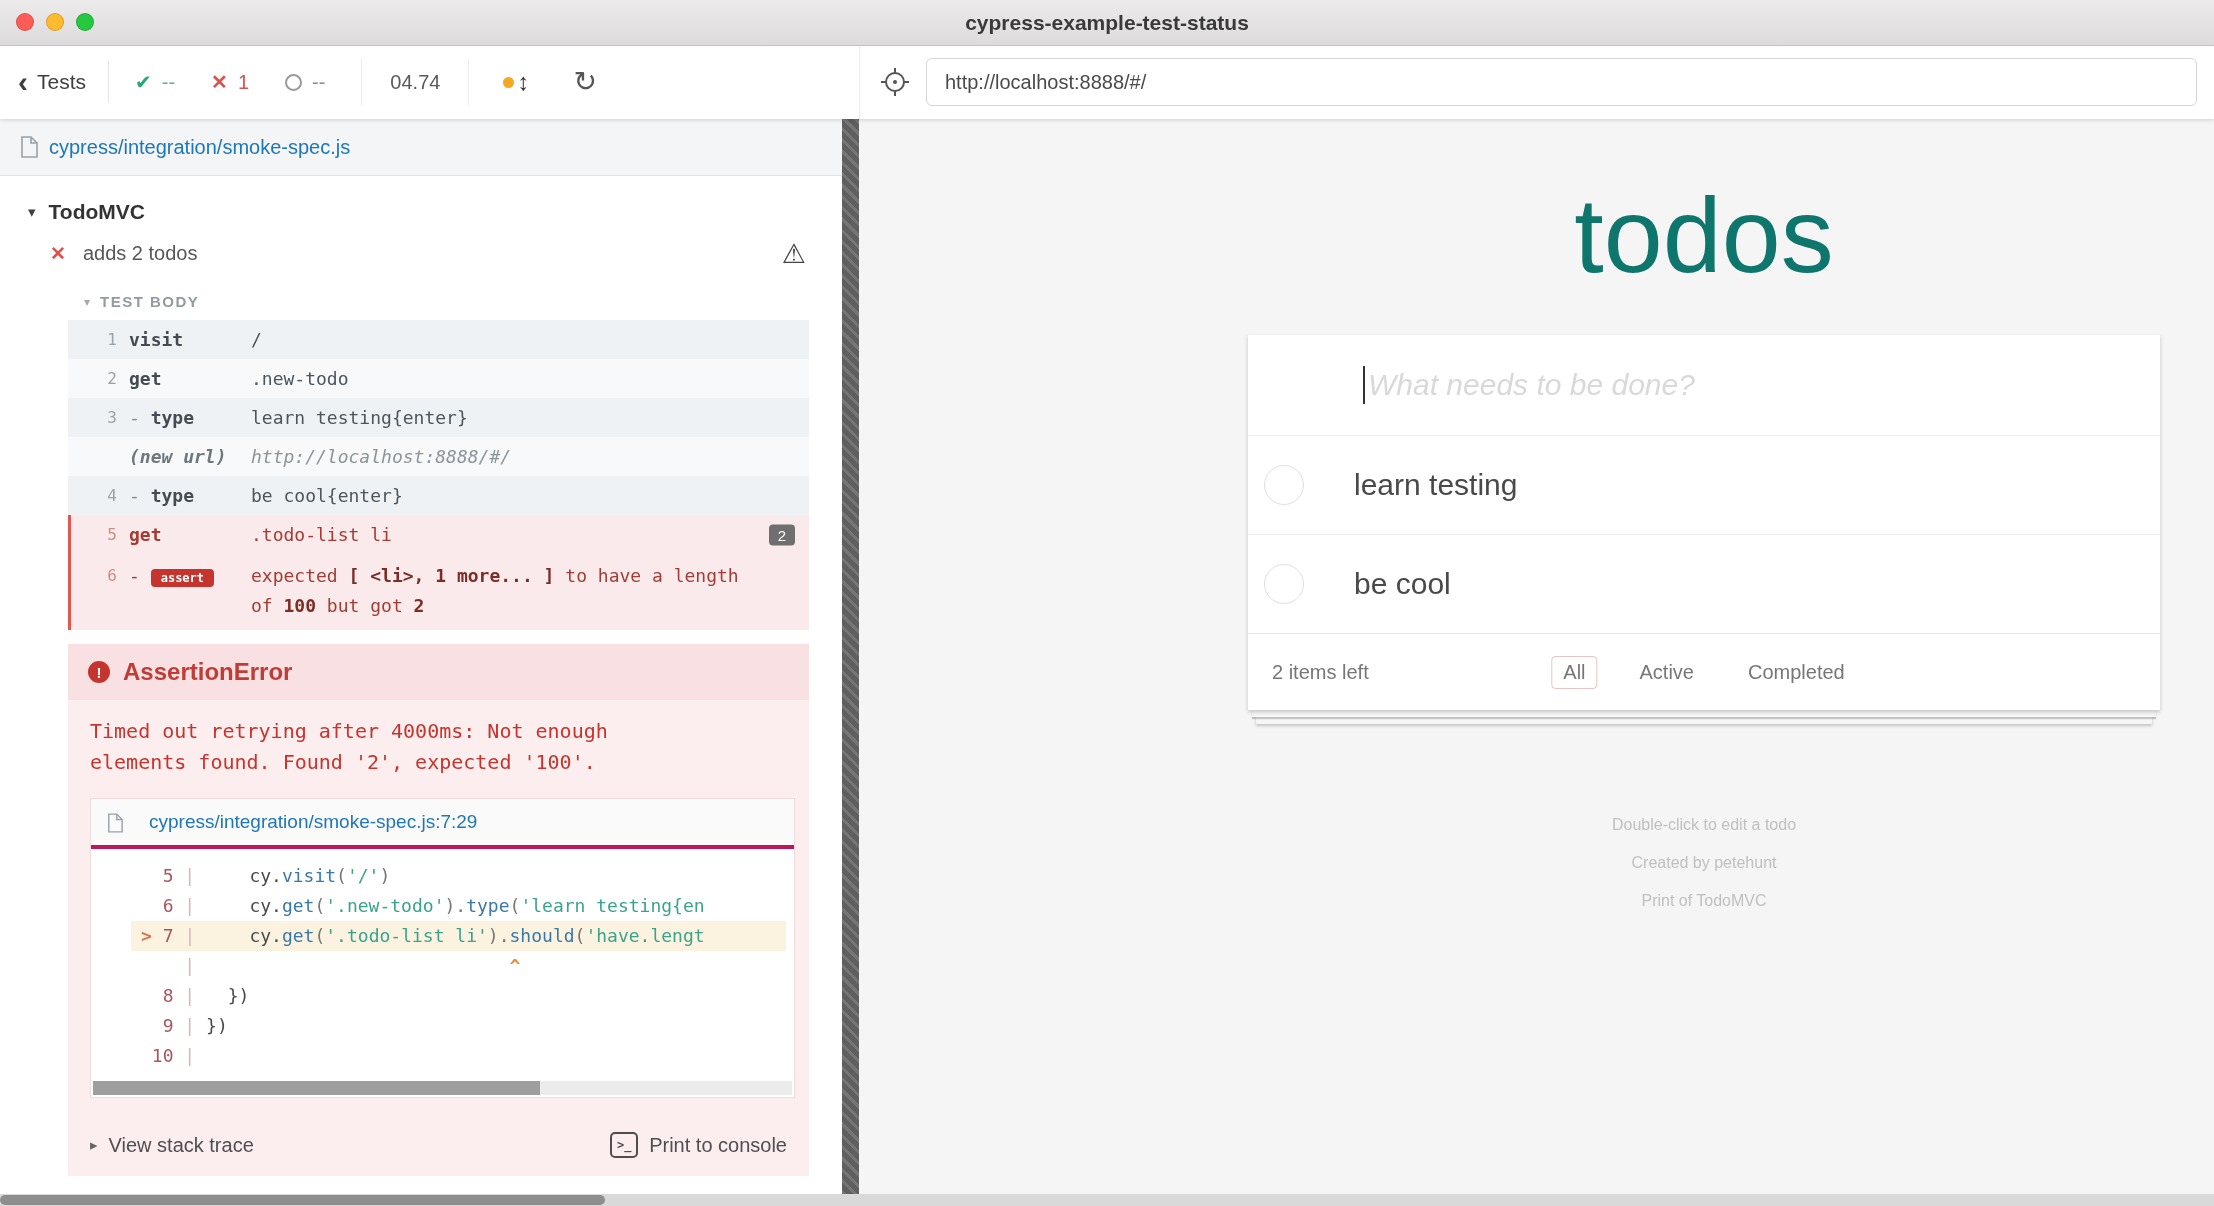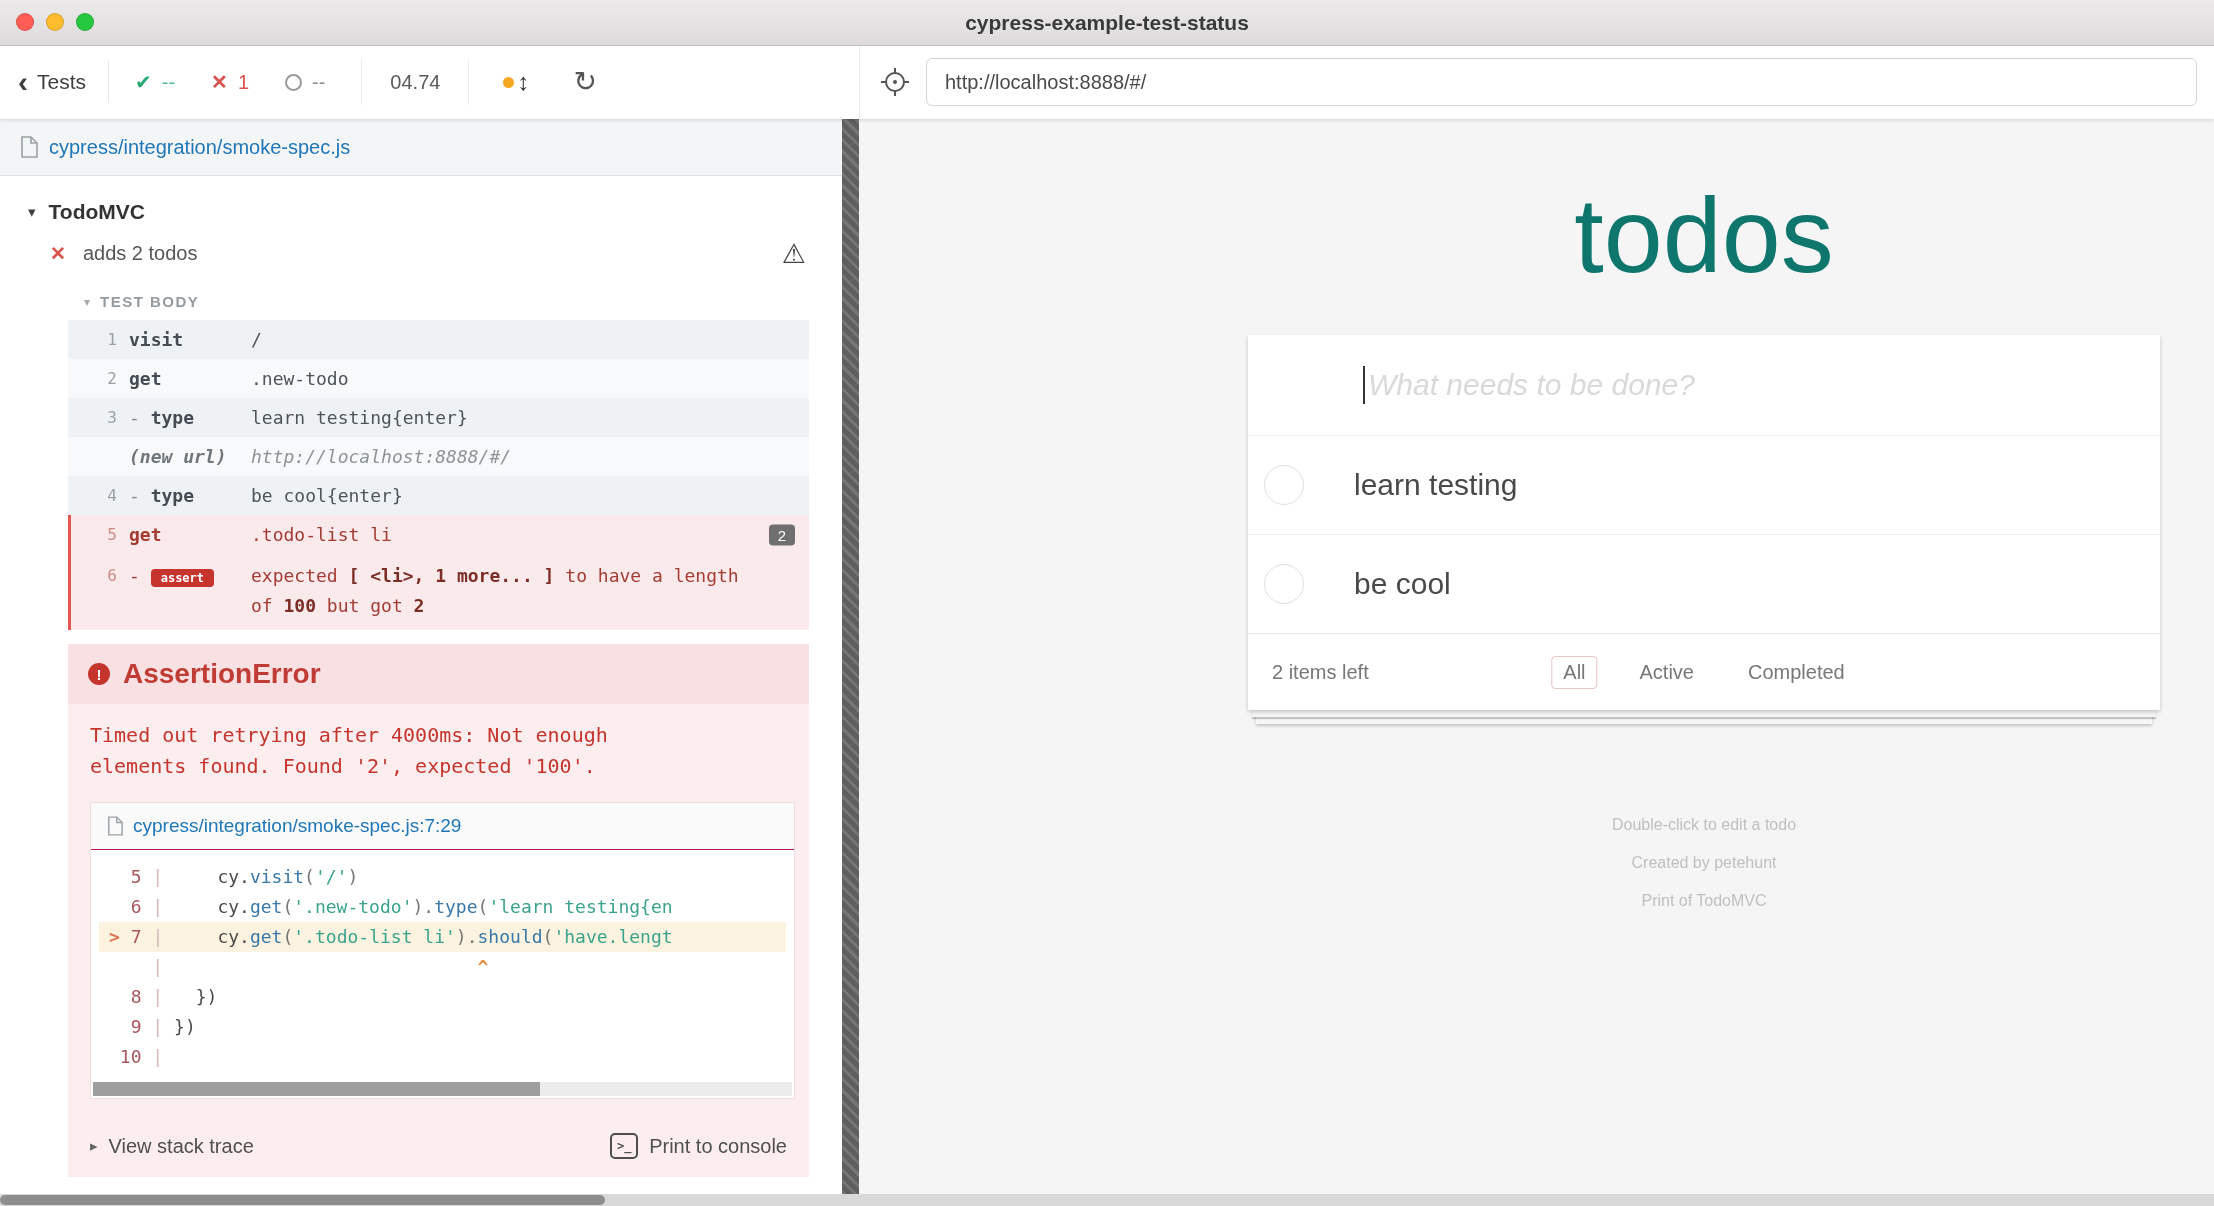--- a/index.html
+++ b/index.html
@@ -83,27 +83,27 @@
   .assert-badge{background:#c5352e;color:#fff;font-weight:bold;padding:2px 10px;border-radius:4px;font-size:12px;}
   .cmd.assert .cmd-msg{white-space:pre-wrap;max-width:488px;line-height:30px;}
   .cmd-msg .b{font-weight:bold;color:#7c2d25;}
   .cmd-badge{position:absolute;right:14px;top:50%;transform:translateY(-50%);background:#6f6f6f;color:#fff;
     font-size:15px;padding:2px 9px;border-radius:4px;font-family:"Liberation Sans",sans-serif;}
   
   .error{margin:14px 0 0 68px;width:741px;background:#fcedee;box-sizing:border-box;}
   .err-head{display:flex;align-items:center;gap:13px;padding:14px 20px;background:#f9e0e2;cursor:pointer;}
   .err-icon{width:22px;height:22px;border-radius:50%;background:#c5352e;color:#fff;font-weight:bold;font-size:15px;
     display:flex;align-items:center;justify-content:center;flex-shrink:0;}
-  .err-name{color:#c13c34;font-size:28px;font-weight:bold;}
+  .err-name{color:#c13c34;font-size:24px;font-weight:bold;}
   .err-msg{padding:16px 22px 16px;font-family:"DejaVu Sans Mono",monospace;font-size:20px;color:#c5352e;
     line-height:31px;max-width:580px;box-sizing:content-box;}
   .codeframe{margin:4px 14px 20px 22px;background:#fff;border:1px solid #f1dcdc;}
-  .cf-head{display:flex;gap:10px;align-items:center;padding:12px 16px;background:#fafafa;border-bottom:1px solid #be185d;}
+  .cf-head{display:flex;gap:26px;align-items:flex-end;padding:12px 16px;background:#fafafa;border-bottom:4px solid #be185d;}
   .cf-link{color:#2077b8;font-size:19px;cursor:pointer;}
-  .cf-code{padding:12px 8px 4px;font-family:"DejaVu Sans Mono",monospace;font-size:18px;line-height:30px;overflow:hidden;}
+  .cf-code{padding:12px 8px 4px;font-family:"DejaVu Sans Mono",monospace;font-size:18px;line-height:30px;overflow:hidden;margin-left:32px;}
   .code-line{padding:0 10px;white-space:pre;}
   .code-line.hl{background:#fbf3df;}
   .seg-ln{color:#a9565e;} .seg-pipe{color:#d4b8b8;} .seg-mark{color:#e0734f;font-weight:bold;}
   .seg-plain{color:#4a4a4a;} .seg-method{color:#3878aa;} .seg-str{color:#3aa38e;}
   .seg-punc{color:#777;} .seg-caret{color:#e78c3c;font-weight:bold;}
   .cf-scroll{height:14px;background:#ececec;margin:6px 2px 2px;position:relative;cursor:pointer;}
   .cf-thumb{position:absolute;left:0;top:0;bottom:0;width:64%;background:#9e9e9e;}
   .err-foot{display:flex;justify-content:space-between;align-items:center;padding:14px 22px 18px;}
   .stack-toggle{display:flex;gap:11px;align-items:center;color:#4f4f4f;font-size:20px;background:none;border:none;
     font-family:inherit;cursor:pointer;padding:0;}

